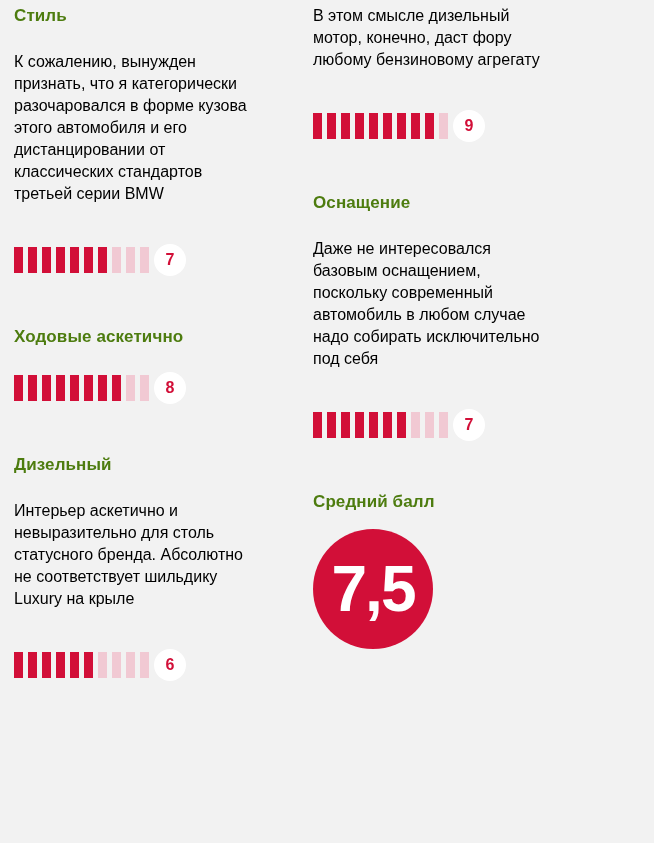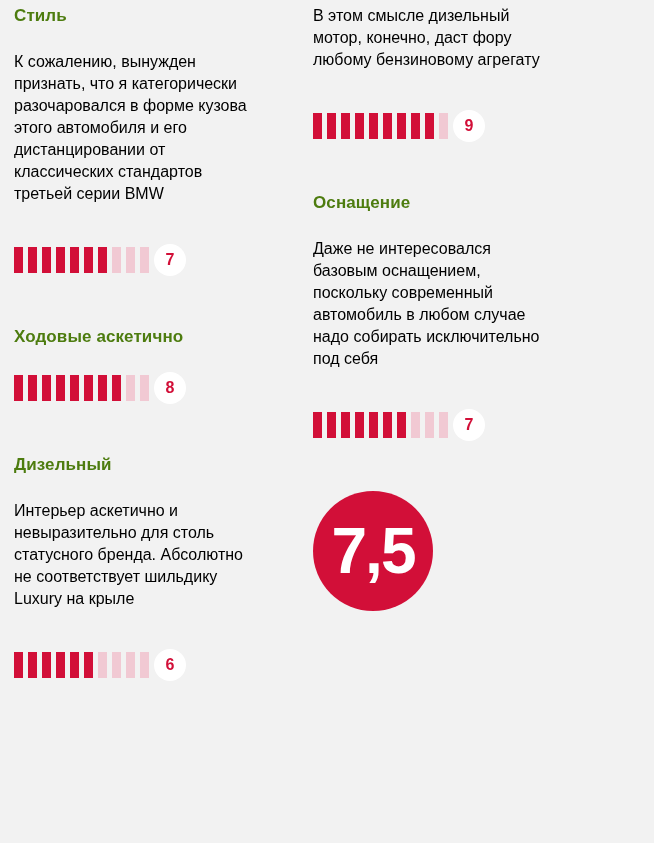--- a/index.html
+++ b/index.html
@@ -181,20 +181,21 @@
             <span class="seg"></span>
             <span class="seg"></span>
           </div>
         <div class="badge">
           <span>7</span>
         </div>
       </div>
     </section>
 
     <section class="avg">
+      <h3>Средний балл</h3>
       <div class="score-circle">
         <span>7,5</span>
       </div>
     </section>
 
   </div>
 
 </div>
 
 </body></html>

